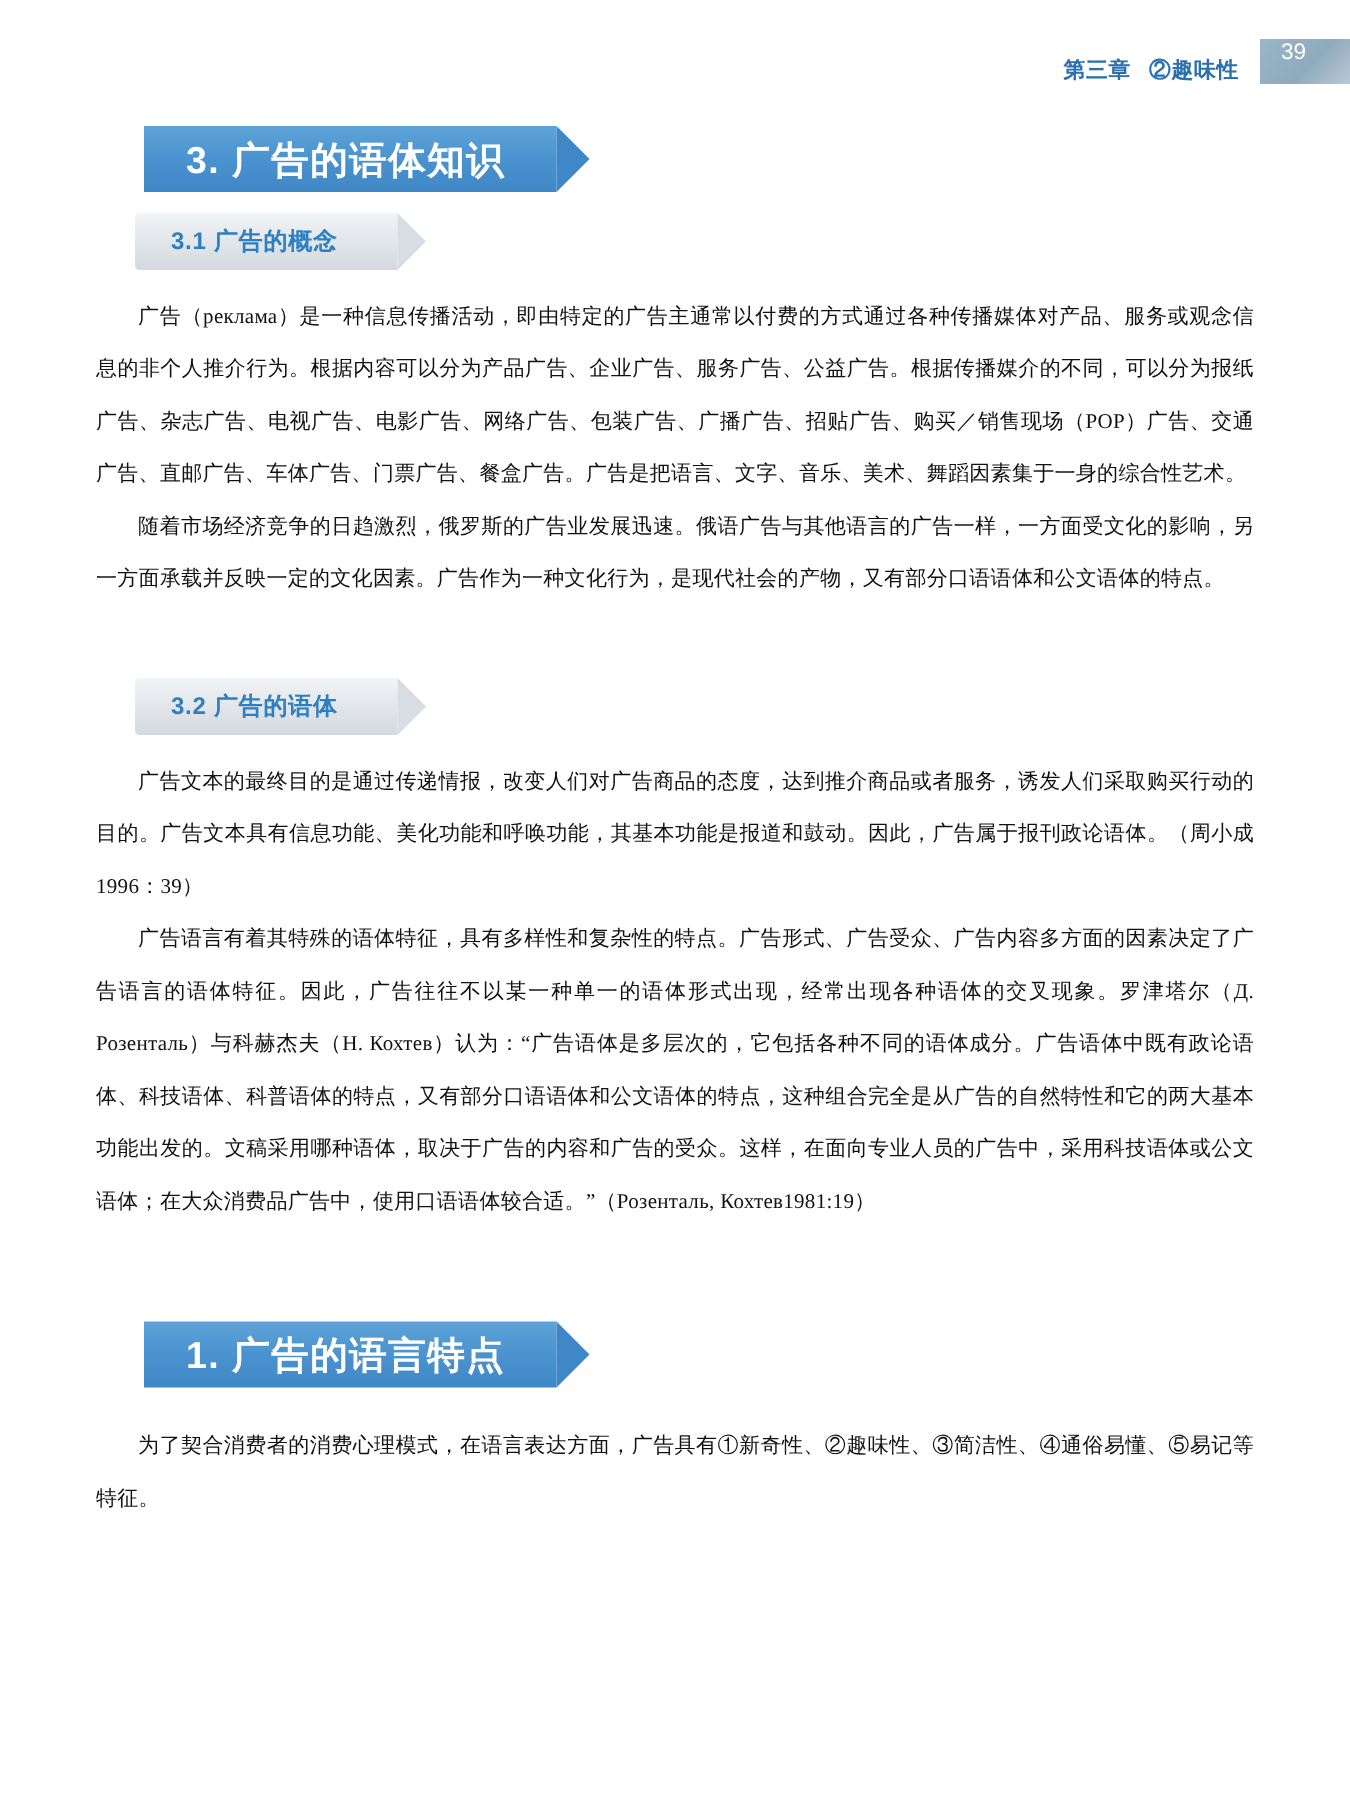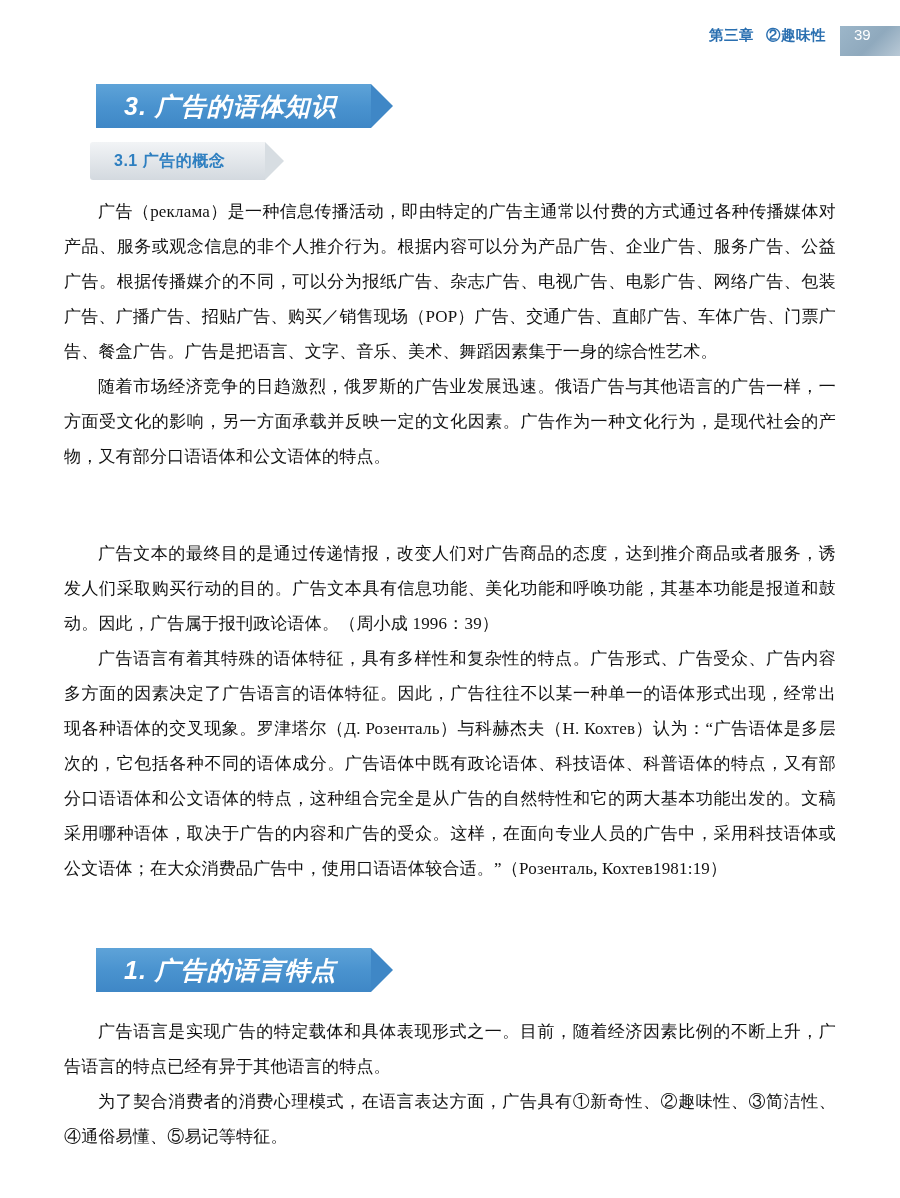--- a/index.html
+++ b/index.html
@@ -31,21 +31,21 @@
     display: flex;
     align-items: stretch;
     height: 30px;
   }
   .rh-text {
     font-family: "Liberation Sans", sans-serif;
     font-size: 14.5px;
     font-weight: bold;
     color: #2a6fb0;
     display: flex;
-    align-items: flex-start;
+    align-items: flex-end;
     padding-right: 14px;
     letter-spacing: 0.5px;
   }
   .rh-chapter {
     margin-right: 12px;
   }
   .rh-pagebox {
     width: 60px;
     background: linear-gradient(135deg, #9cb6c9 0%, #8fa9bd 55%, #b9c9d6 100%);
     display: flex;
@@ -60,21 +60,20 @@
     font-weight: normal;
   }
 
   
   .h1-wrap {
     position: relative;
     margin-left: 36px;
     margin-top: 0;
     height: 44px;
     display: inline-block;
-    font-style: italic;
   }
   .h1-bar {
     position: relative;
     display: inline-flex;
     align-items: center;
     height: 44px;
     padding: 0 34px 0 28px;
     background: linear-gradient(180deg, #5ea3d8 0%, #4a93cf 50%, #3f87c6 100%);
     color: #ffffff;
     font-family: "Liberation Sans", sans-serif;
@@ -127,21 +126,21 @@
     border-left: 19px solid #d7dde2;
   }
 
   
   .body-block {
     margin: 0;
     padding: 0;
   }
   p.para {
     margin: 0;
-    font-size: 17px;
+    font-size: 14px;
     line-height: 35px;
     text-indent: 2em;
     text-align: justify;
     text-justify: inter-ideograph;
     color: #111111;
     letter-spacing: 0.2px;
   }
 
   .sp-after-h1 { height: 22px; }
   .sp-after-h2 { height: 14px; }
@@ -186,36 +185,38 @@
   <div class="sp-after-h2"></div>
 
   <div class="content body-block">
     <p class="para">广告（реклама）是一种信息传播活动，即由特定的广告主通常以付费的方式通过各种传播媒体对产品、服务或观念信息的非个人推介行为。根据内容可以分为产品广告、企业广告、服务广告、公益广告。根据传播媒介的不同，可以分为报纸广告、杂志广告、电视广告、电影广告、网络广告、包装广告、广播广告、招贴广告、购买／销售现场（POP）广告、交通广告、直邮广告、车体广告、门票广告、餐盒广告。广告是把语言、文字、音乐、美术、舞蹈因素集于一身的综合性艺术。</p>
     <p class="para">随着市场经济竞争的日趋激烈，俄罗斯的广告业发展迅速。俄语广告与其他语言的广告一样，一方面受文化的影响，另一方面承载并反映一定的文化因素。广告作为一种文化行为，是现代社会的产物，又有部分口语语体和公文语体的特点。</p>
   </div>
 
   <div class="gap-before-h2"></div>
 
   
+  <div class="h2-wrap">
+    <div class="h2-bar">3.2 广告的语体</div>
+  </div>
 
   <div class="sp-after-h2"></div>
 
   <div class="content body-block">
     <p class="para">广告文本的最终目的是通过传递情报，改变人们对广告商品的态度，达到推介商品或者服务，诱发人们采取购买行动的目的。广告文本具有信息功能、美化功能和呼唤功能，其基本功能是报道和鼓动。因此，广告属于报刊政论语体。（周小成 1996：39）</p>
     <p class="para">广告语言有着其特殊的语体特征，具有多样性和复杂性的特点。广告形式、广告受众、广告内容多方面的因素决定了广告语言的语体特征。因此，广告往往不以某一种单一的语体形式出现，经常出现各种语体的交叉现象。罗津塔尔（Д. Розенталь）与科赫杰夫（Н. Кохтев）认为：“广告语体是多层次的，它包括各种不同的语体成分。广告语体中既有政论语体、科技语体、科普语体的特点，又有部分口语语体和公文语体的特点，这种组合完全是从广告的自然特性和它的两大基本功能出发的。文稿采用哪种语体，取决于广告的内容和广告的受众。这样，在面向专业人员的广告中，采用科技语体或公文语体；在大众消费品广告中，使用口语语体较合适。”（Розенталь, Кохтев1981:19）</p>
   </div>
 
   <div class="gap-sec-large"></div>
 
   
   <div class="h1-wrap">
     <div class="h1-bar">1. 广告的语言特点</div>
   </div>
 
   <div class="sp-after-h1"></div>
 
   <div class="content body-block">
-    <p class="para">广告语言是实现广告的特定载体和具体表现形式之一。目前，随着经济因素比例的不断上升，广告语言的特点已经有异于其他语言的特点。</p>
     <p class="para">为了契合消费者的消费心理模式，在语言表达方面，广告具有①新奇性、②趣味性、③简洁性、④通俗易懂、⑤易记等特征。</p>
 
   </div>
 
 </div>
 
 </body></html>

